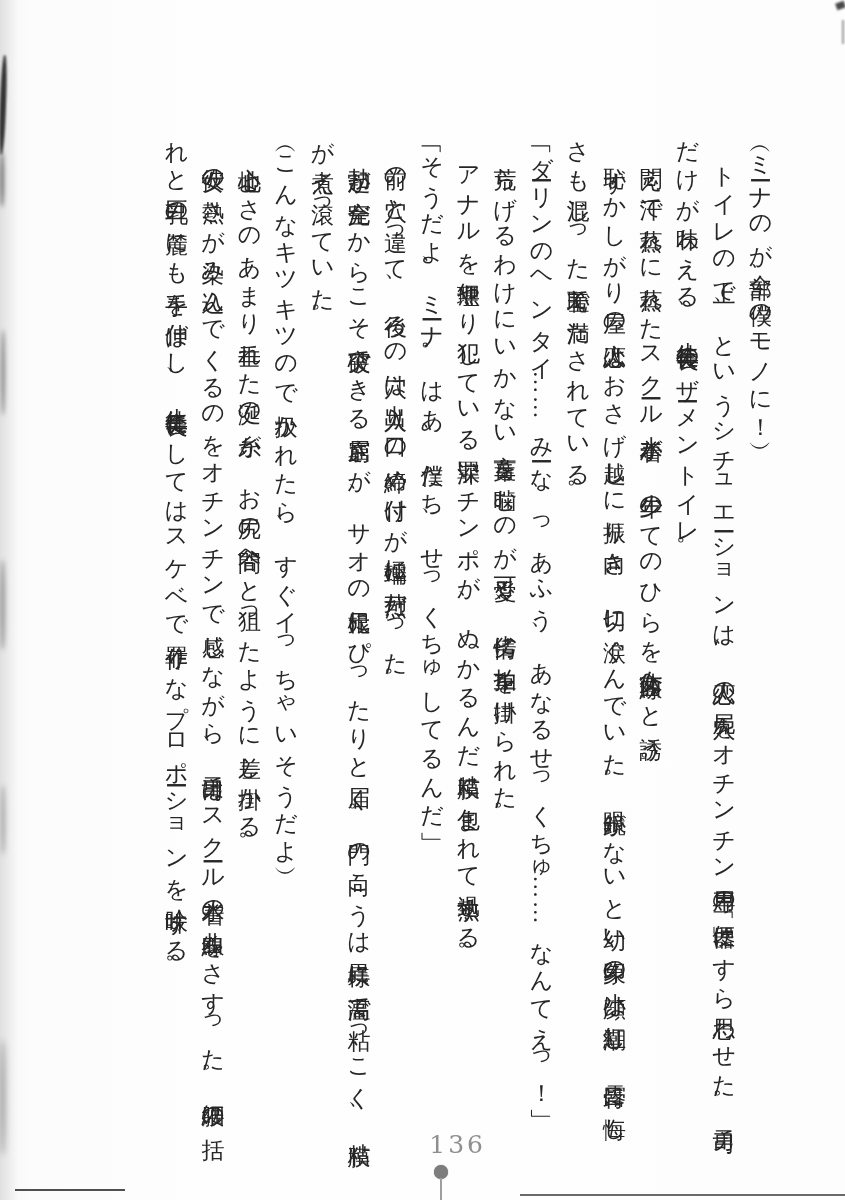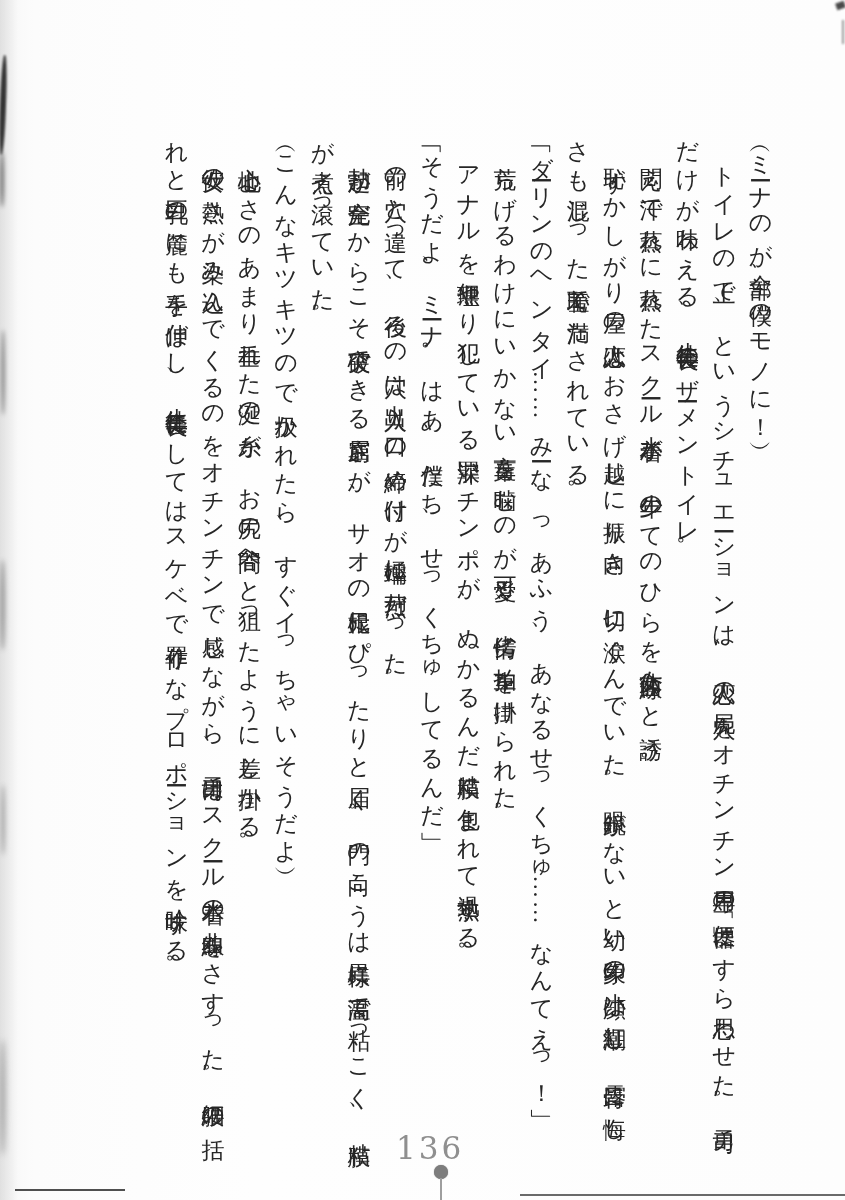--- a/index.html
+++ b/index.html
@@ -43,23 +43,23 @@
   }
   .p-full { text-indent: 25.3px; }
   .p-half { text-indent: 12.6px; }
 
   
   .page-number {
     position: absolute;
     left: 396px;
     top: 1130px;
     width: 90px;
-    text-align: left;
+    text-align: right;
     font-family: "DejaVu Serif", serif;
-    font-size: 31px;
+    font-size: 25px;
     letter-spacing: 3px;
     color: #8f8f8f;
   }
 
   
   .marker-dot {
     position: absolute;
     left: 434px;
     top: 1165px;
     width: 14px;

